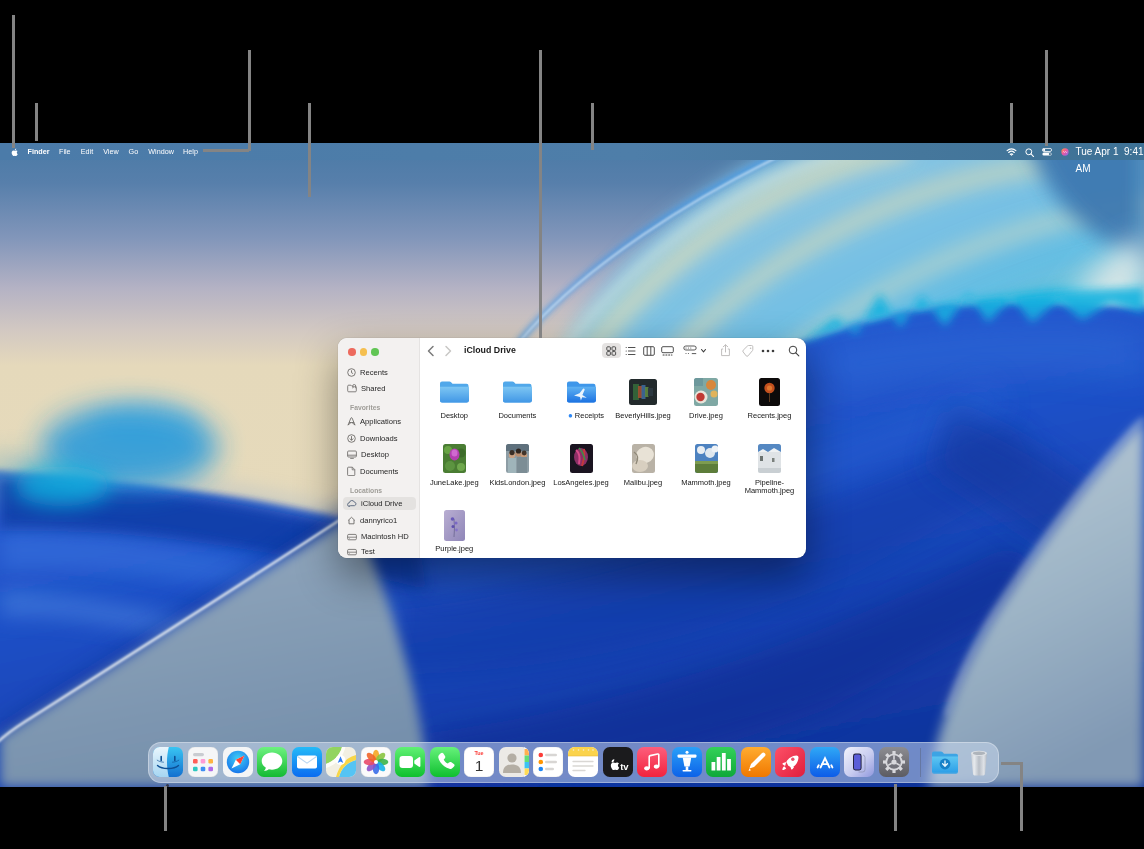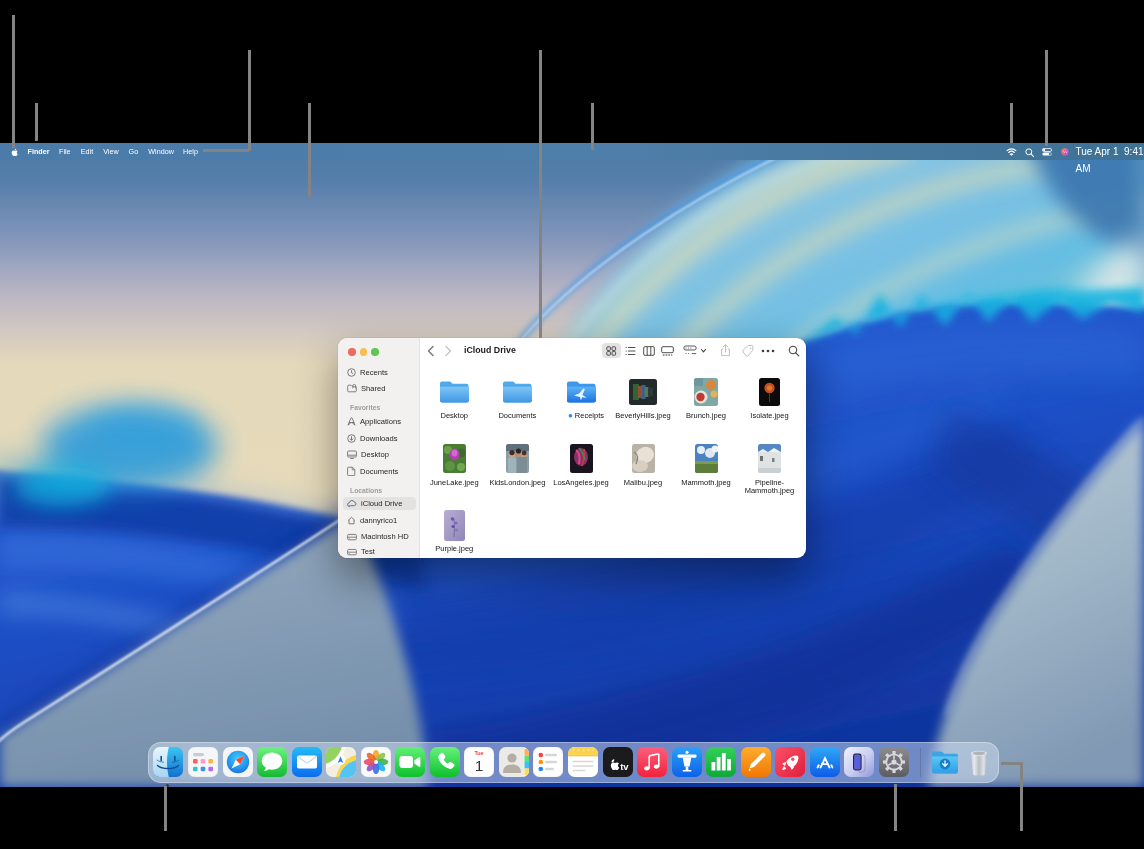--- a/index.html
+++ b/index.html
@@ -368,35 +368,35 @@
         </defs>
       <g clip-path="url(#cbr)">
           <rect width="24" height="28" fill="#7fa8a4"></rect>
       <circle cx="7" cy="19" r="6.5" fill="#e8e4da"></circle>
           <circle cx="6.5" cy="19" r="4.2" fill="#c03a34"></circle>
       <circle cx="17" cy="7" r="5" fill="#d8873c"></circle>
           <circle cx="20" cy="16" r="3.5" fill="#e0b45c"></circle>
       <rect x="0" y="0" width="9" height="8" fill="#6d989c"></rect>
         </g>
     </svg>
-    <div class="flabel" style="left:337px;top:74px;">Brunch.jpeg</div>
+    <div class="flabel" style="left:337px;top:74px;">Drive.jpeg</div>
     <svg class="fitem" style="left:421px;top:40px;" width="21" height="28" viewBox="0 0 21 28">
       <defs>
           <clipPath id="ciso">
             <rect width="21" height="28" rx="2.5"></rect>
           </clipPath>
         </defs>
       <g clip-path="url(#ciso)">
           <rect width="21" height="28" fill="#0c0a0a"></rect>
       <circle cx="10.5" cy="10" r="5.2" fill="#c2501e"></circle>
           <circle cx="10.5" cy="10" r="2.6" fill="#e07830"></circle>
       <path d="M10.5,15 V24" stroke="#5a3a20" stroke-width="1"></path>
         </g>
     </svg>
-    <div class="flabel" style="left:400.5px;top:74px;">Isolate.jpeg</div>
+    <div class="flabel" style="left:400.5px;top:74px;">Recents.jpeg</div>
 
     <svg class="fitem" style="left:104.8px;top:105.5px;" width="23" height="29" viewBox="0 0 23 29">
       <defs>
           <clipPath id="cjl">
             <rect width="23" height="29" rx="2.5"></rect>
           </clipPath>
         </defs>
       <g clip-path="url(#cjl)">
           <rect width="23" height="29" fill="#4a7d33"></rect>
       <circle cx="5" cy="6" r="4" fill="#68a344"></circle>

